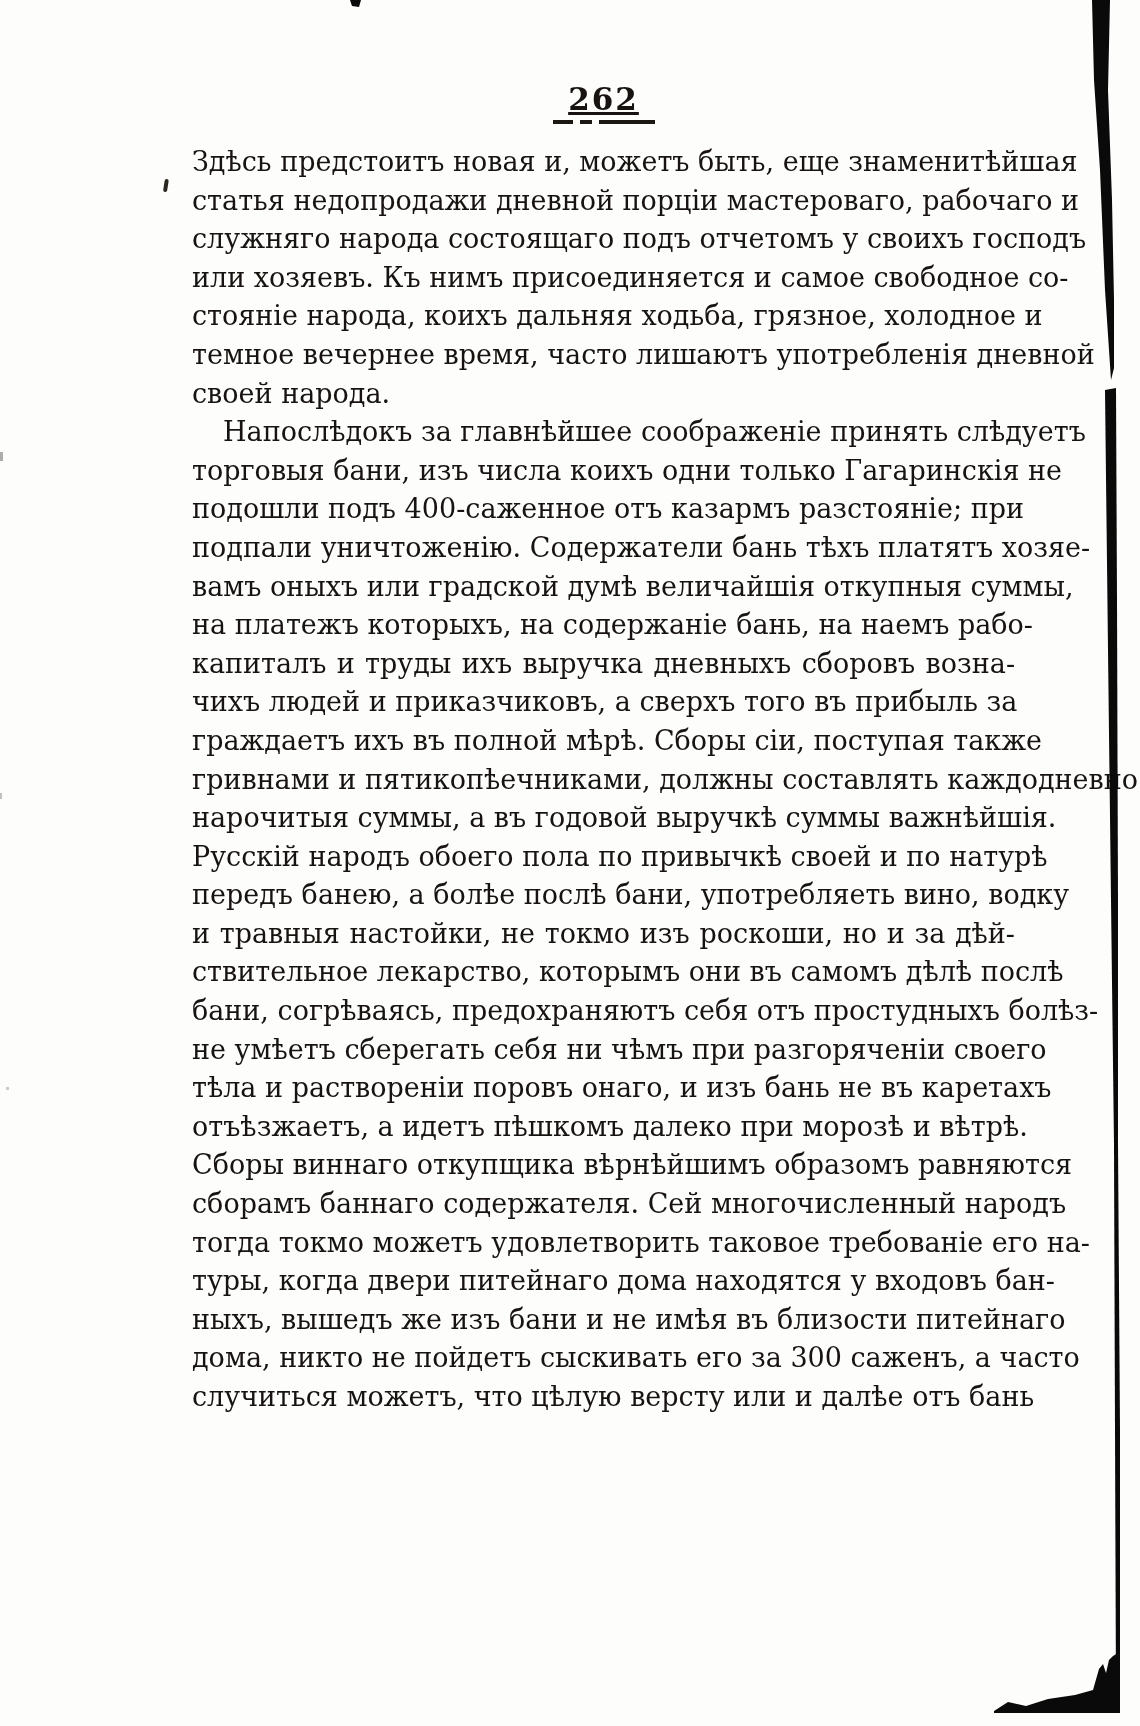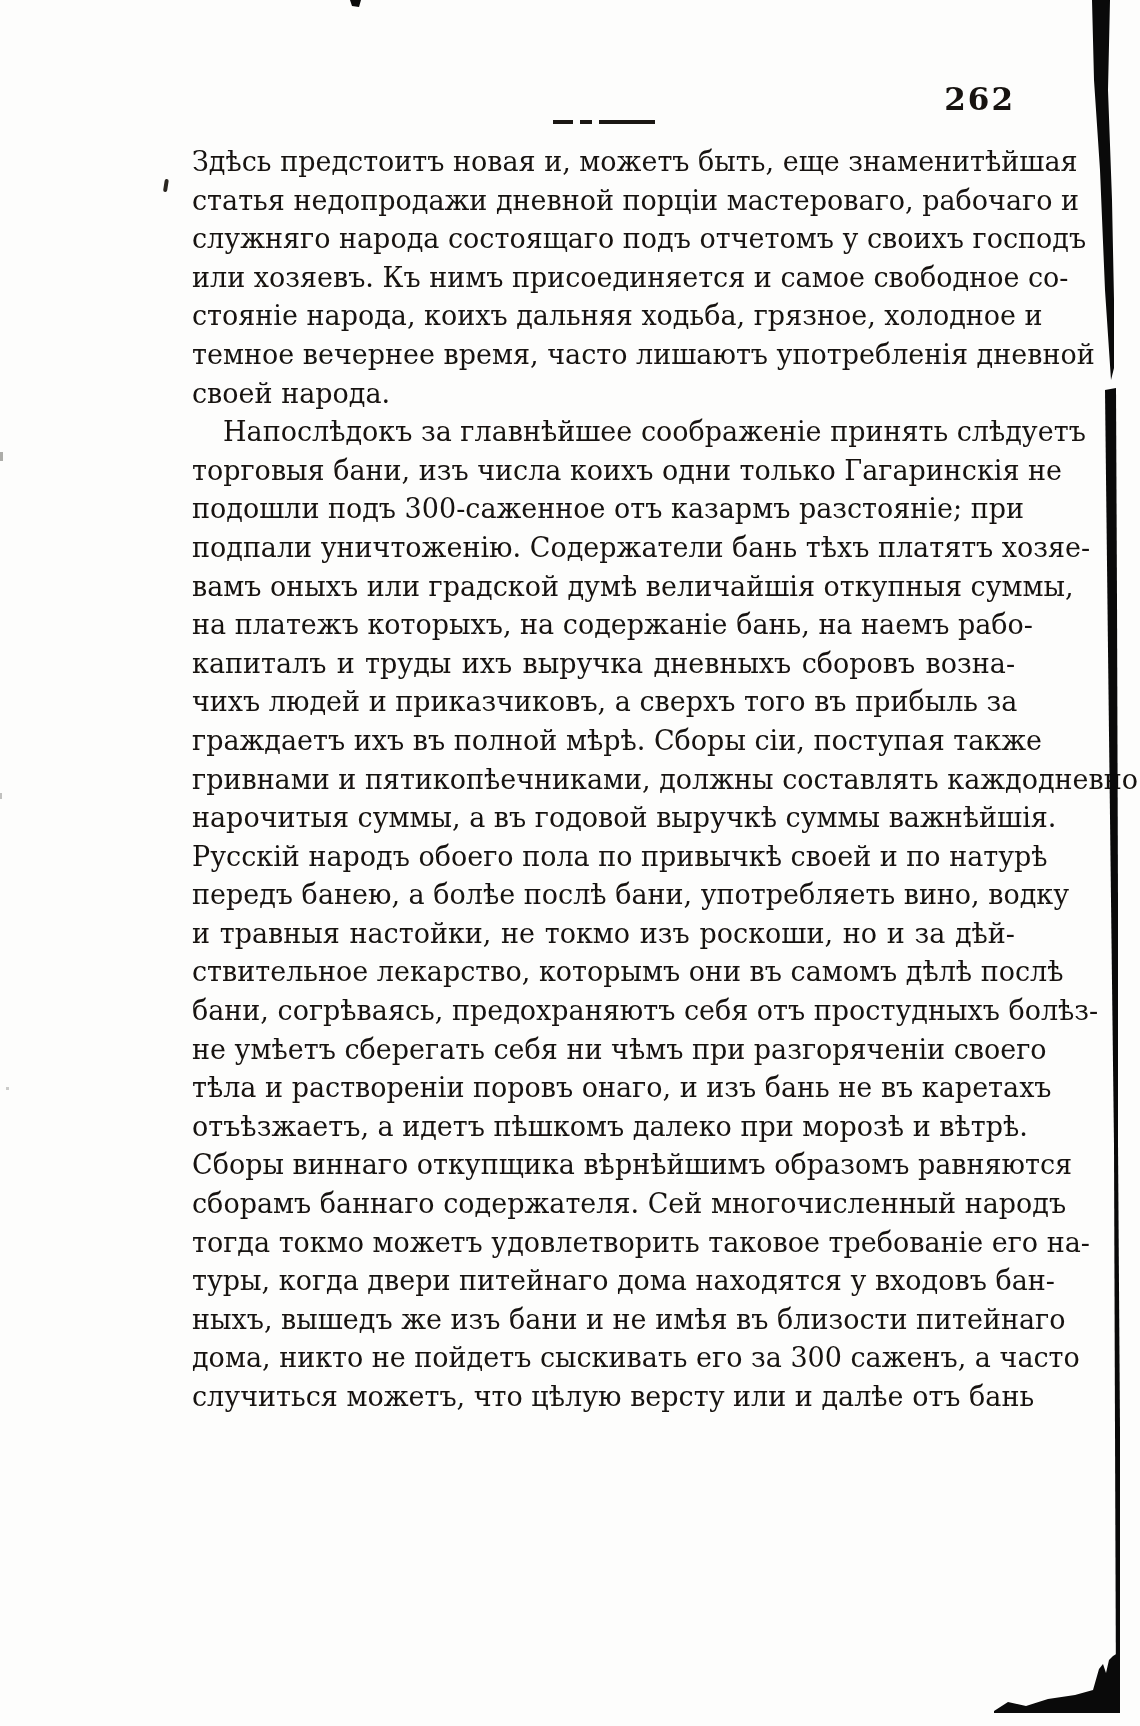--- a/index.html
+++ b/index.html
@@ -11,21 +11,22 @@
     font-family: "DejaVu Serif", serif;
     color: #171310;
   }
   .page { position: absolute; inset: 0; }
 
   
   .pagenum-wrap {
     position: absolute;
     left: 192px; top: 84px;
     width: 823px;
-    text-align: right;
+    text-align: center;
+    text-decoration: underline;
   }
   .pagenum {
     font-size: 31px;
     font-weight: bold;
     letter-spacing: 2px;
     line-height: 1;
   }
   .pagenum-rule {
     margin-top: 5px;
     display: flex;
@@ -80,21 +81,21 @@
   <main class="text-block">
       <div class="line">Здѣсь предстоитъ новая и, можетъ быть, еще знаменитѣйшая</div>
       <div class="line">статья недопродажи дневной порціи мастероваго, рабочаго и</div>
       <div class="line">служняго народа состоящаго подъ отчетомъ у своихъ господъ</div>
       <div class="line">или хозяевъ. Къ нимъ присоединяется и самое свободное со-</div>
       <div class="line">стояніе народа, коихъ дальняя ходьба, грязное, холодное и</div>
       <div class="line">темное вечернее время, часто лишаютъ употребленія дневной</div>
       <div class="line para-end">своей народа.</div>
       <div class="line indent">Напослѣдокъ за главнѣйшее соображеніе принять слѣдуетъ</div>
       <div class="line">торговыя бани, изъ числа коихъ одни только Гагаринскія не</div>
-      <div class="line">подошли подъ 300-саженное отъ казармъ разстояніе; при</div>
+      <div class="line">подошли подъ 400-саженное отъ казармъ разстояніе; при</div>
       <div class="line">подпали уничтоженію. Содержатели бань тѣхъ платятъ хозяе-</div>
       <div class="line">вамъ оныхъ или градской думѣ величайшія откупныя суммы,</div>
       <div class="line">на платежъ которыхъ, на содержаніе бань, на наемъ рабо-</div>
       <div class="line">капиталъ и труды ихъ выручка дневныхъ сборовъ возна-</div>
       <div class="line">чихъ людей и приказчиковъ, а сверхъ того въ прибыль за</div>
       <div class="line">граждаетъ ихъ въ полной мѣрѣ. Сборы сіи, поступая также</div>
       <div class="line">гривнами и пятикопѣечниками, должны составлять каждодневно</div>
       <div class="line">нарочитыя суммы, а въ годовой выручкѣ суммы важнѣйшія.</div>
       <div class="line">Русскій народъ обоего пола по привычкѣ своей и по натурѣ</div>
       <div class="line">передъ банею, а болѣе послѣ бани, употребляеть вино, водку</div>

